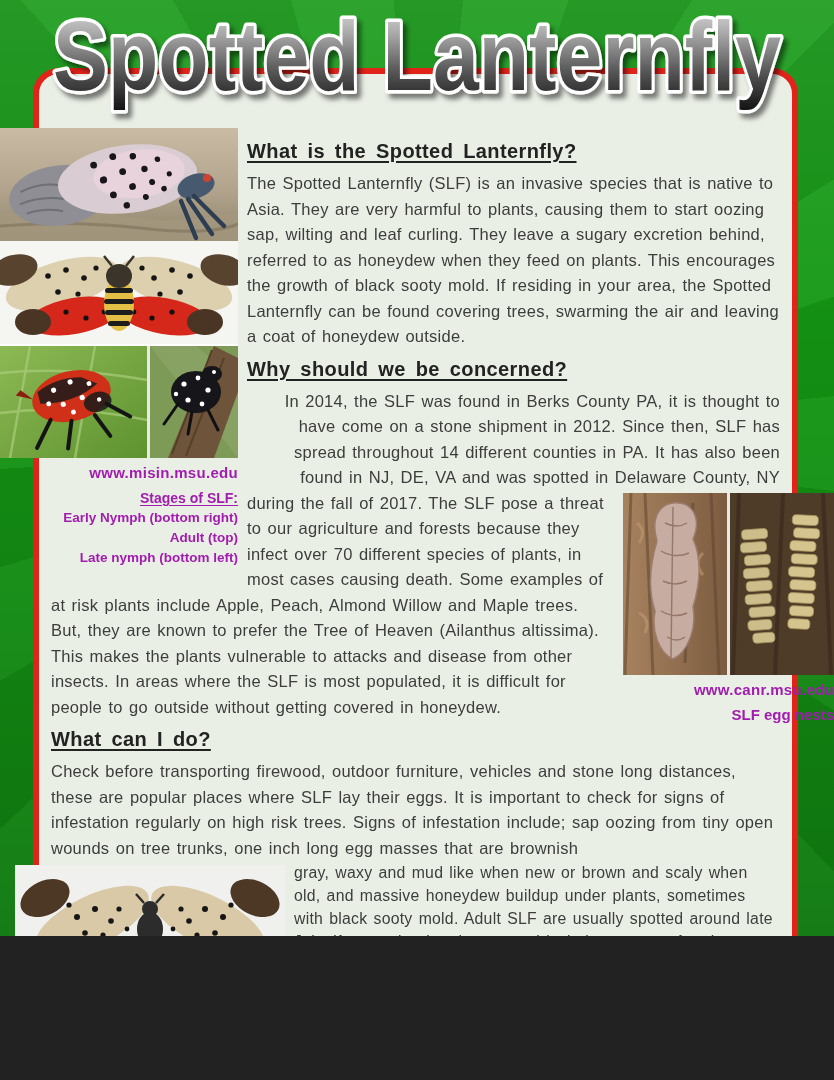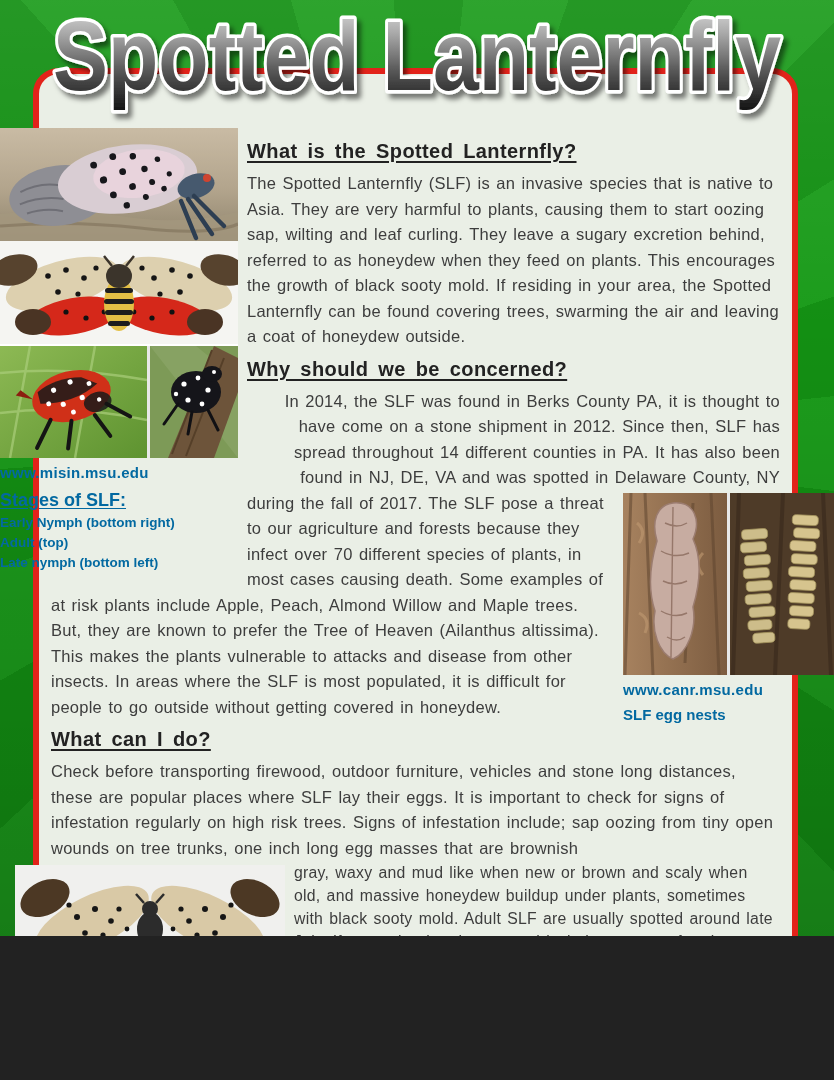--- a/index.html
+++ b/index.html
@@ -33,23 +33,23 @@
     font-size:16.5px;line-height:25.5px;color:#3d3d3d;
     letter-spacing:.25px;word-spacing:1.5px;
     margin:0 0 8px 0;
   }
   p.body-text.tight{font-size:15.8px;line-height:23px;margin-bottom:0;}
   .email-bold{font-weight:bold;color:#1c1c1c;font-size:12px;letter-spacing:.3px;}
   figure{margin:0;}
   .fig-left{float:left;width:238px;margin:-4px 9px 4px -51px;}
   .fig-right{float:right;width:211px;margin:2px -54px 6px 9px;}
   .fig-bottom{float:left;width:270px;margin:4px 9px 2px -36px;}
-  .redcap{color:#0369a1;font-weight:bold;text-align:left;}
+  .redcap{color:#a21caf;font-weight:bold;text-align:right;}
   .cap-src{font-size:15px;margin-top:6px;letter-spacing:.3px;}
-  .cap-title{font-size:18px;margin-top:9px;text-decoration:underline;text-underline-offset:2px;}
+  .cap-title{font-size:14px;margin-top:9px;text-decoration:underline;text-underline-offset:2px;}
   .cap-line{font-size:13.5px;margin-top:3px;line-height:17px;}
   .cap-main{font-size:15px;margin-top:8px;}
   svg{display:block;}
 </style>
 </head>
 <body>
 
 <div class="poster">
 
   <div class="title-wrap">

